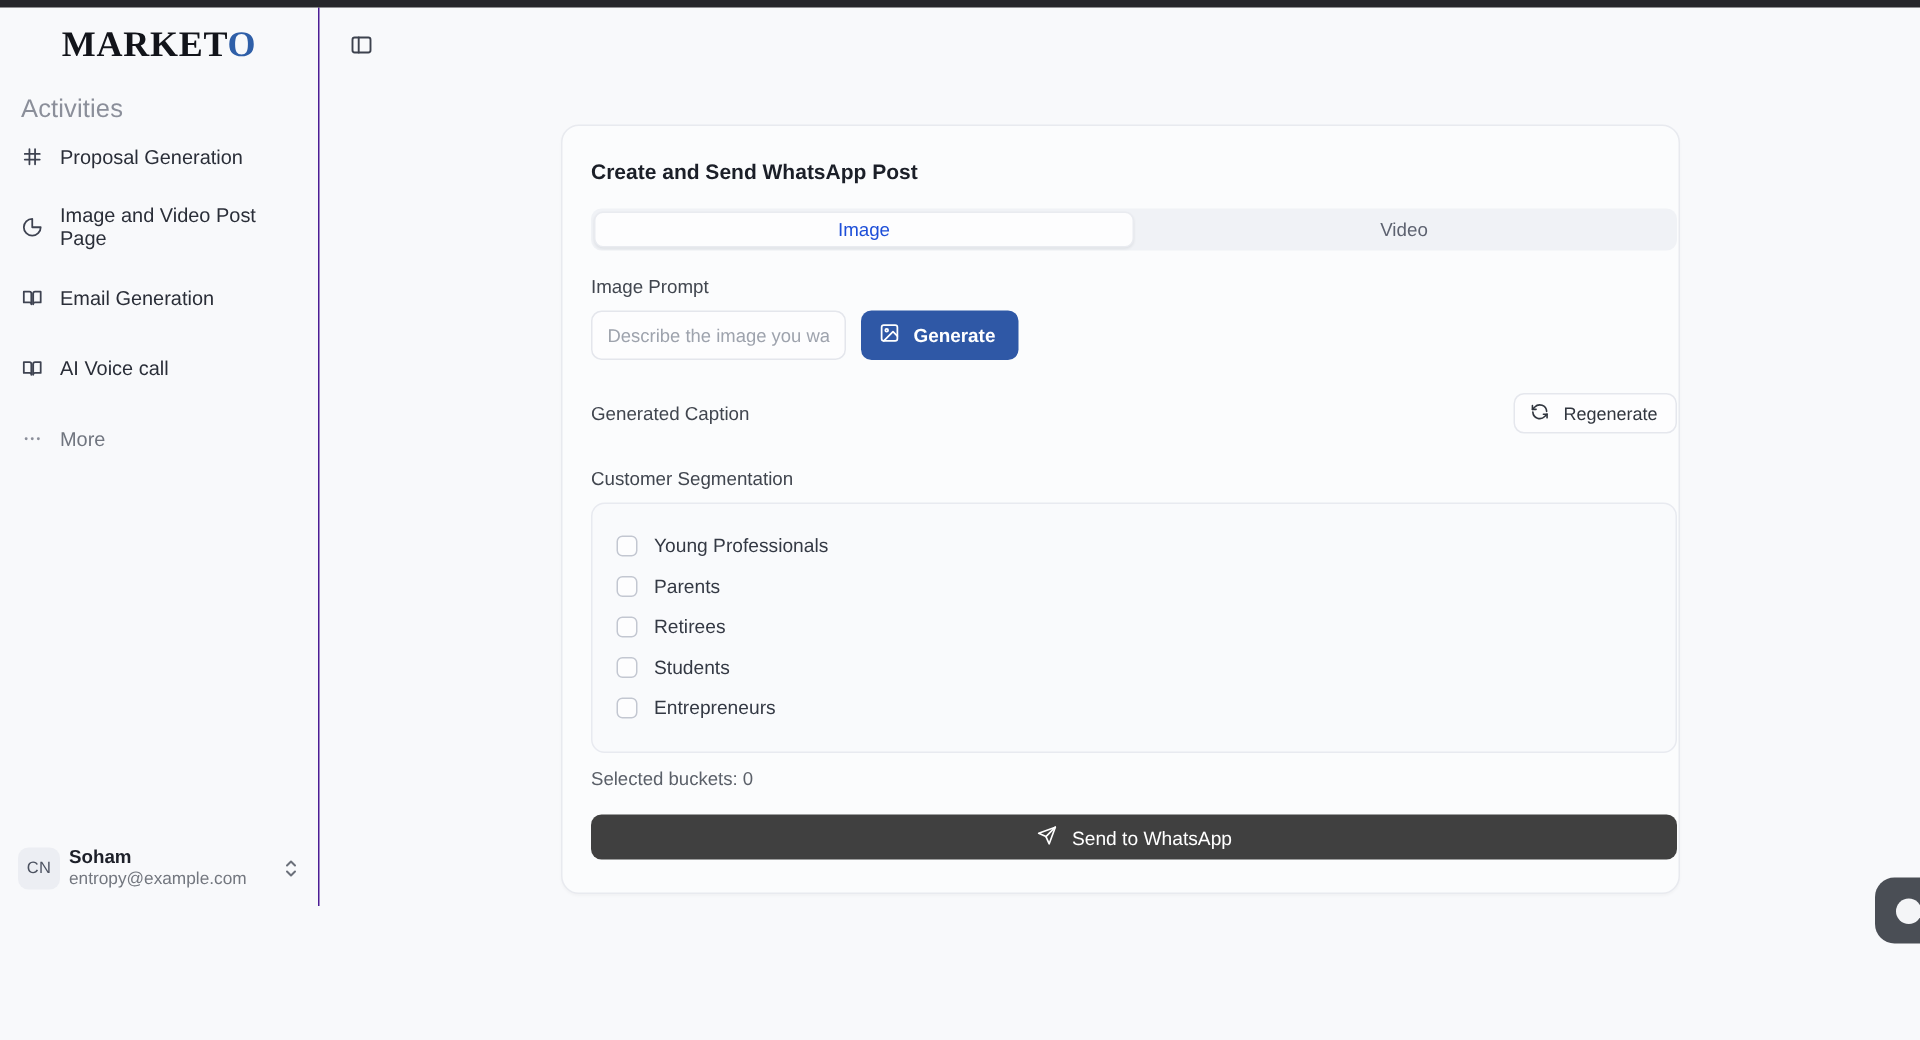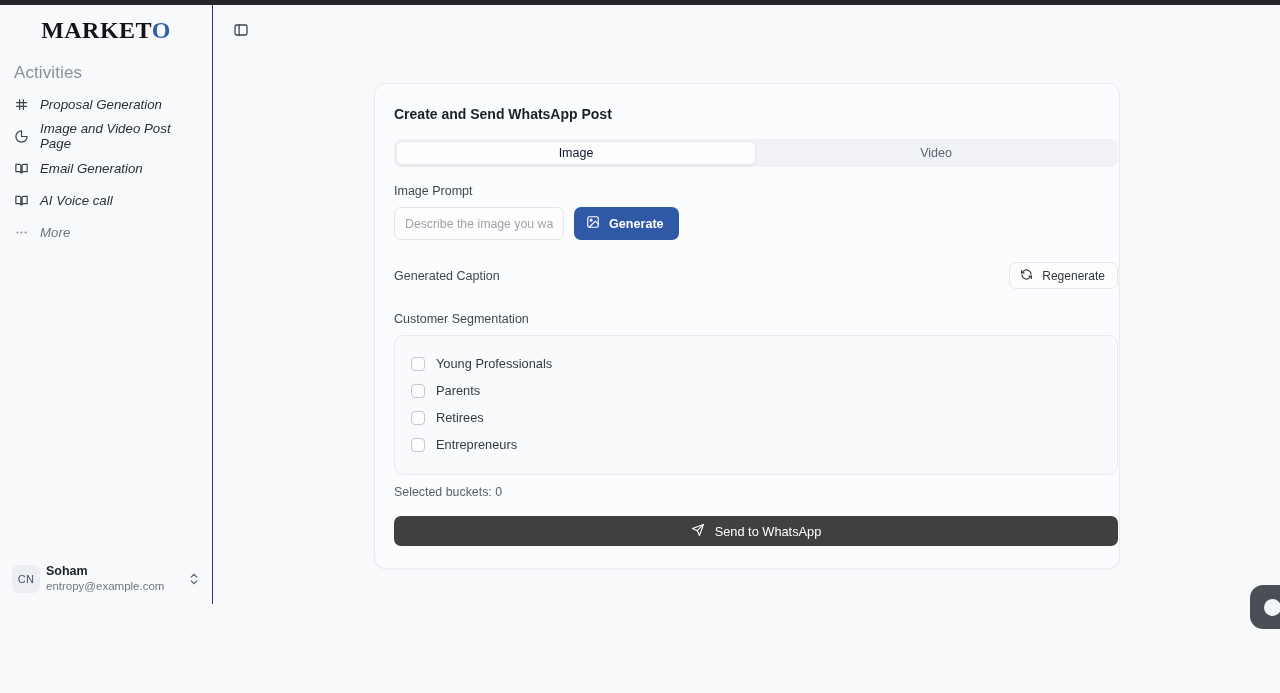--- a/index.html
+++ b/index.html
@@ -39,21 +39,21 @@
     line-height: 1;
   }
   .logo .accent { color: #2f5fa8; }
 
   .section-label {
     font-size: 17px;
     color: #8b8f9a;
     padding: 12px 0 6px 14px;
     letter-spacing: .1px;
   }
-  .nav { display: flex; flex-direction: column; gap: 2px; font-style: italic; }
+  .nav { display: flex; flex-direction: column; gap: 17px; }
   .nav-item {
     display: flex; align-items: center; gap: 11px;
     height: 30px;
     padding: 0 12px 0 14px;
     cursor: pointer;
     color: #2a2e38;
     font-size: 13.3px;
   }
   .nav-item .ico {
     width: 15px; height: 15px;
@@ -128,21 +128,21 @@
     flex: 1 1 50%;
     display: flex; align-items: center; justify-content: center;
     font-size: 12.5px;
     color: #5d6personally;
     color: #5d6270;
     border-radius: 6px;
     cursor: pointer;
   }
   .tab.active {
     background: #fdfdfe;
-    color: #0f172a;
+    color: #1d4ed8;
     box-shadow: 0 1px 2px rgba(18,20,26,.08);
     border: 1px solid #e9ebf0;
   }
 
   .field-label {
     font-size: 12.5px; color: #41464f;
     margin-bottom: 9px;
   }
 
   .prompt-row { display: flex; align-items: center; gap: 10px; margin-bottom: 22px; }
@@ -390,20 +390,24 @@
       <label class="check-row">
         <span class="cbox"></span>
         <span class="check-label">Parents</span>
       </label>
       <label class="check-row">
         <span class="cbox"></span>
         <span class="check-label">Retirees</span>
       </label>
       <label class="check-row">
         <span class="cbox"></span>
+        <span class="check-label">Students</span>
+      </label>
+      <label class="check-row">
+        <span class="cbox"></span>
         <span class="check-label">Entrepreneurs</span>
       </label>
     </div>
 
     <div class="selected-count">Selected buckets: 0</div>
 
     <button class="btn-send">
       <span>
         <svg width="14" height="14" viewBox="0 0 24 24" fill="none" stroke="currentColor" stroke-width="1.9" stroke-linecap="round" stroke-linejoin="round">
           <path d="M21.5 2.5L10.8 13.2"></path>

